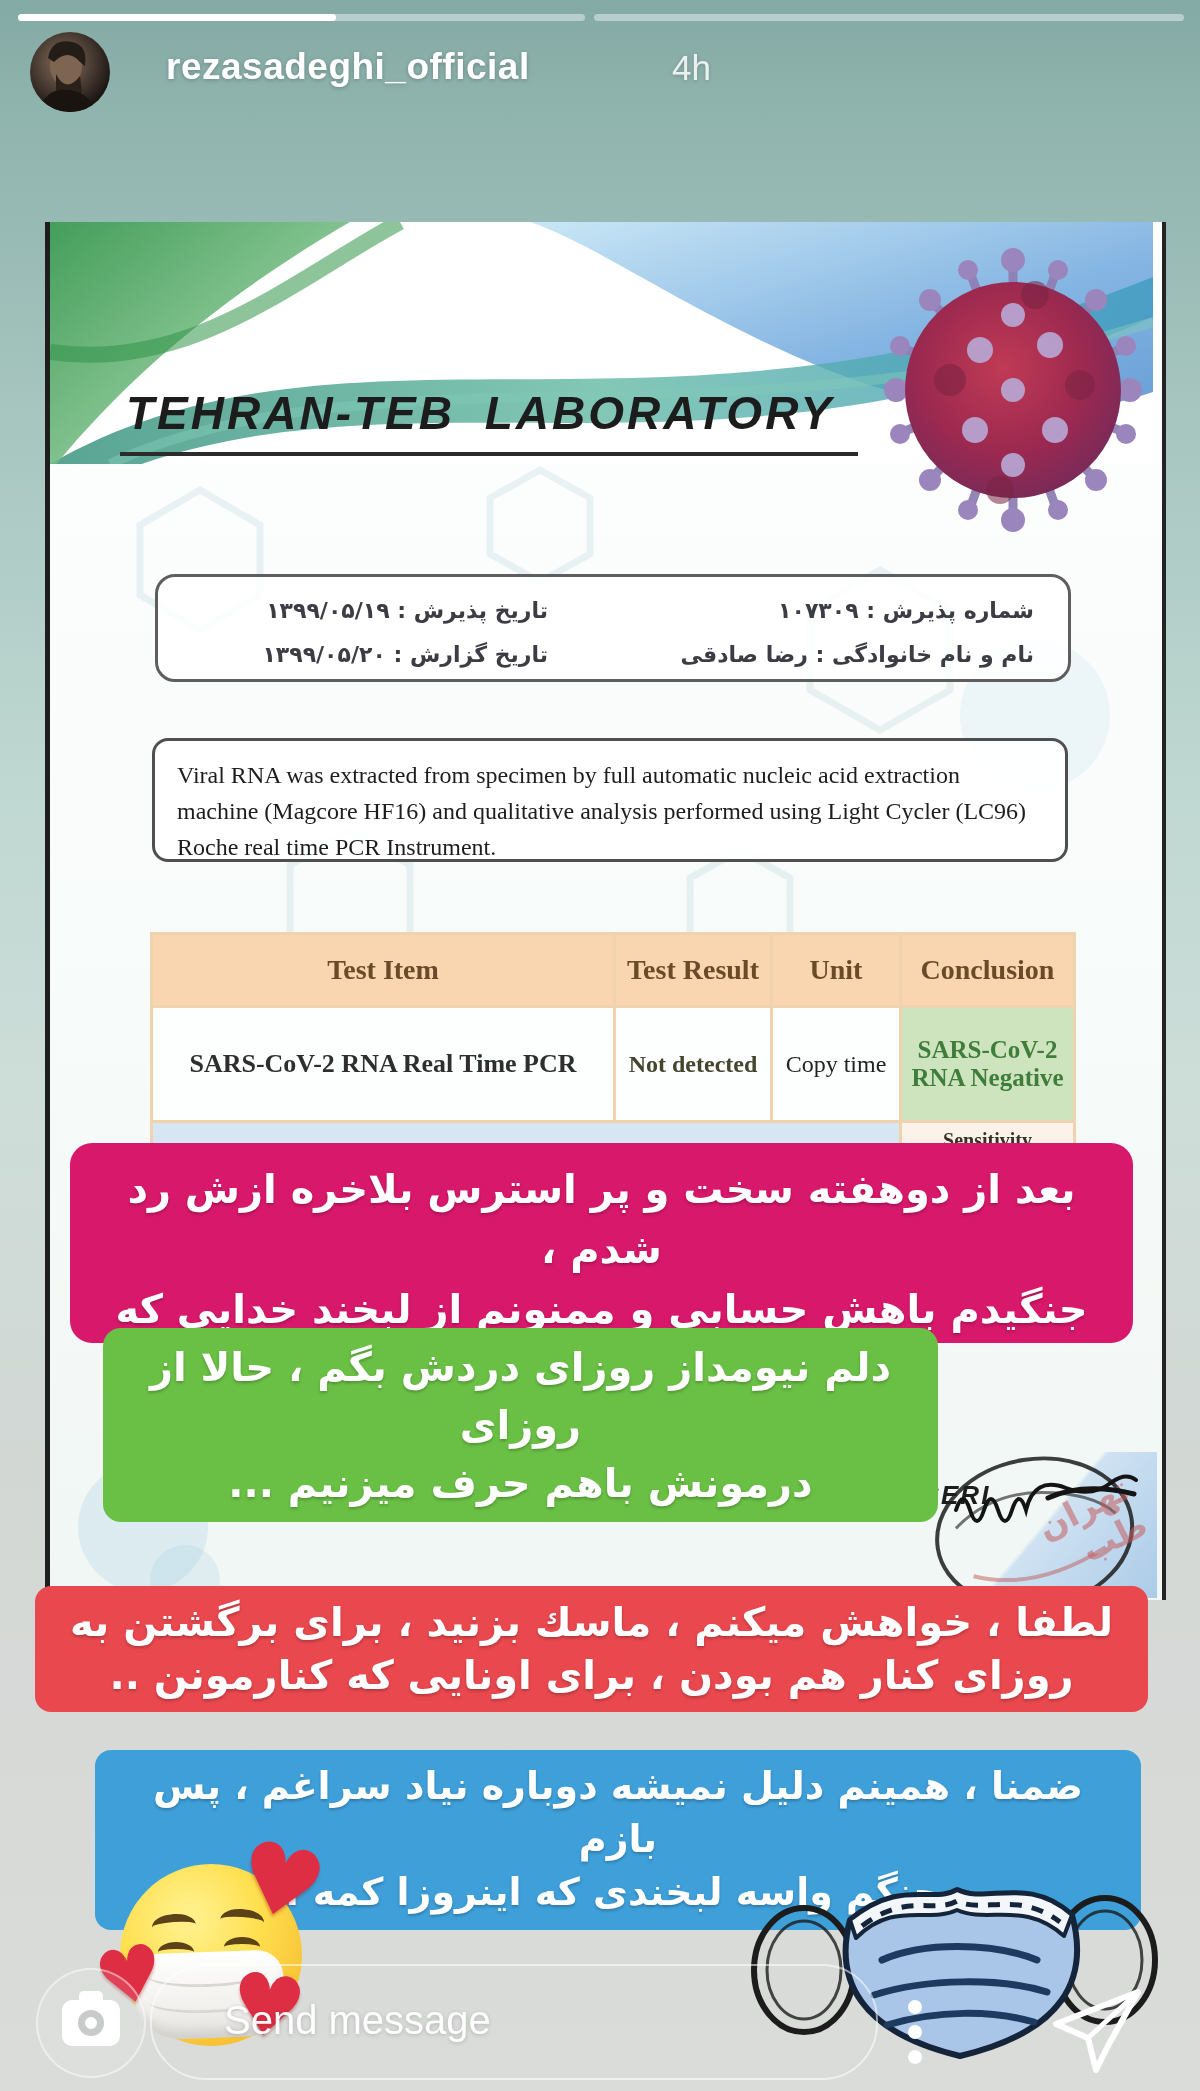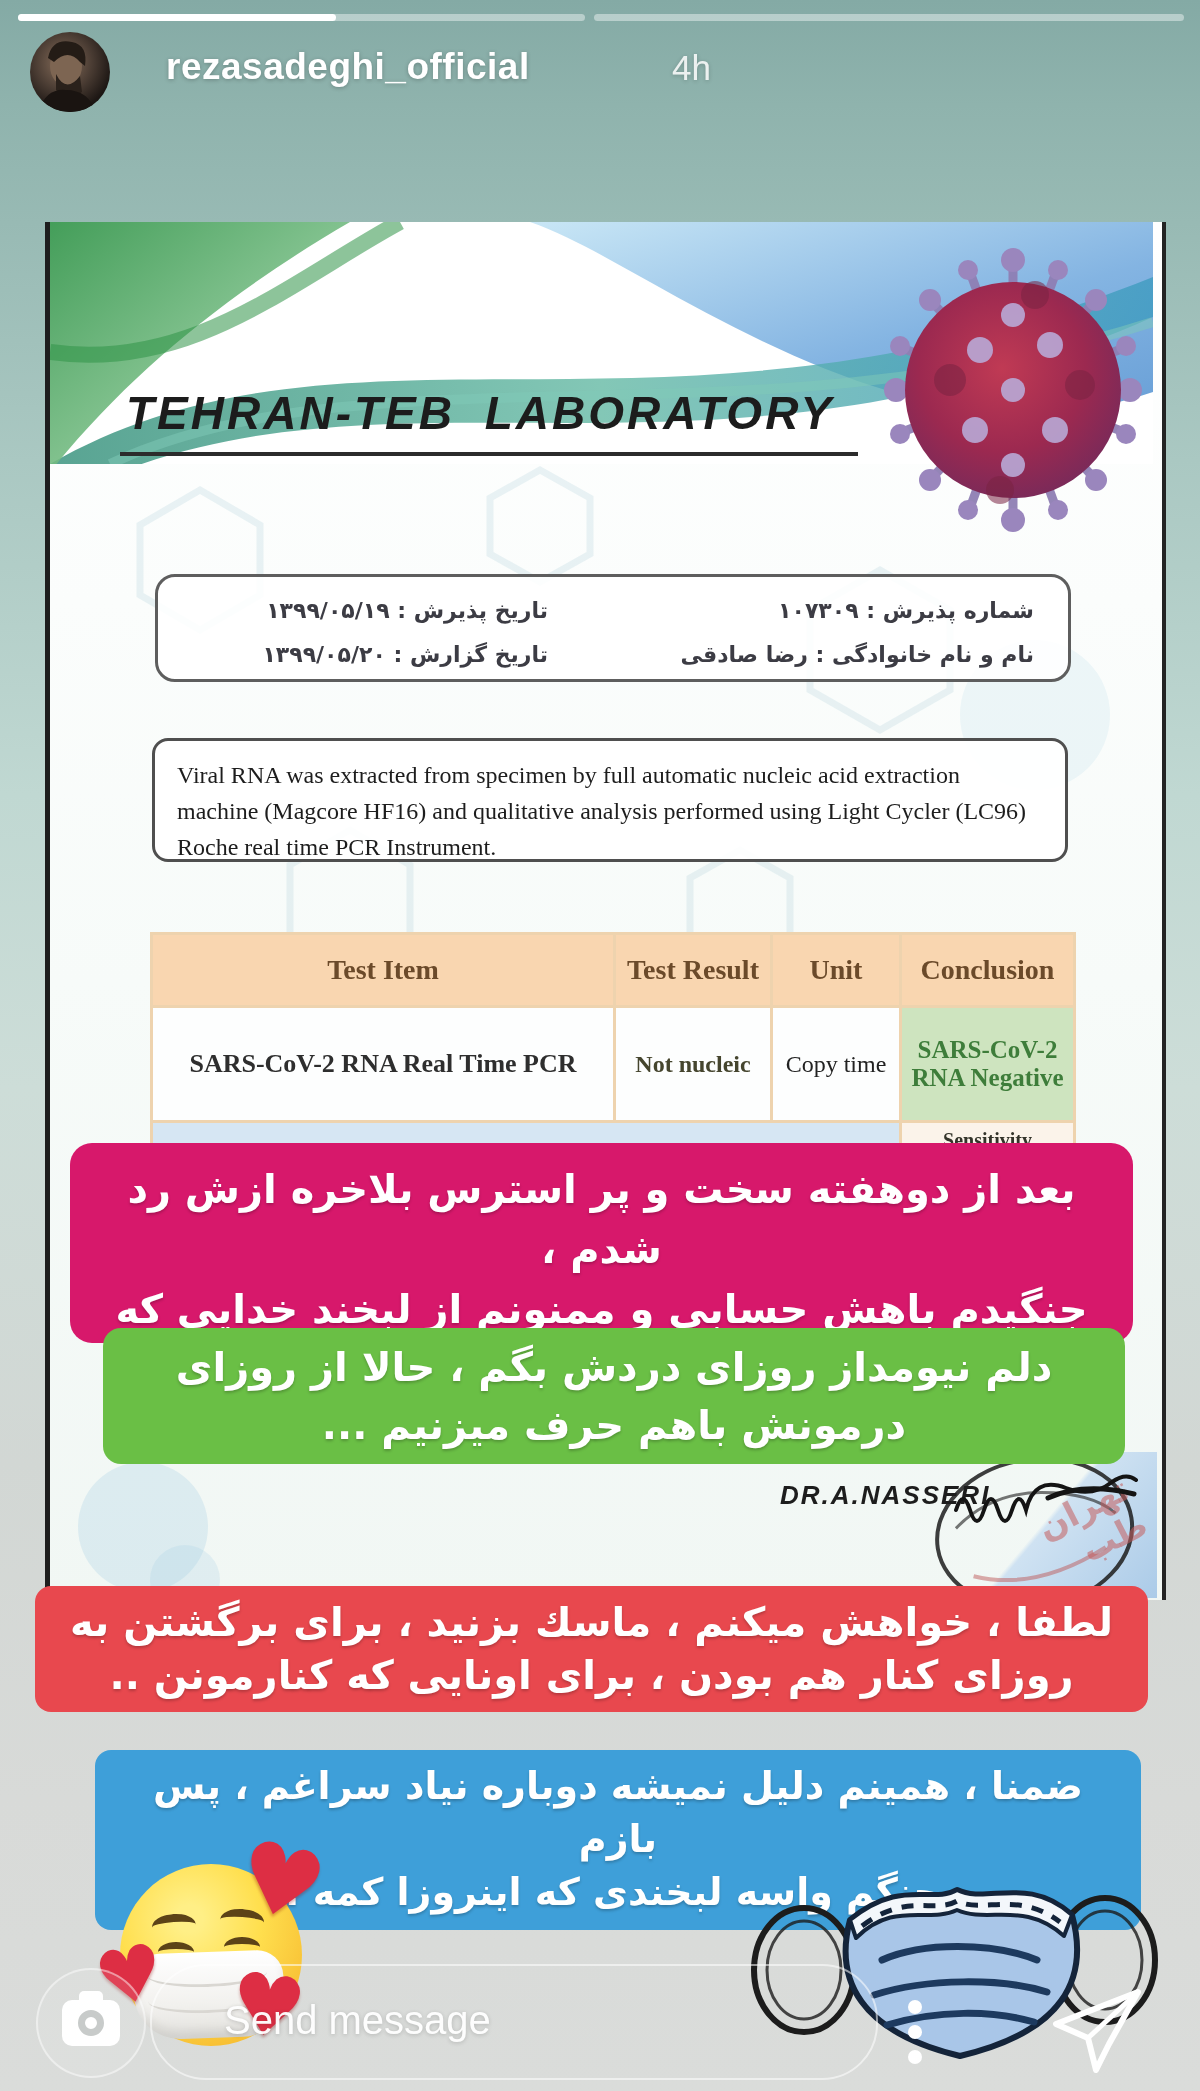--- a/index.html
+++ b/index.html
@@ -68,21 +68,21 @@
     color:#1d1d1d;letter-spacing:2px;}
   .scribble{position:absolute;left:952px;top:1462px;z-index:4;}
   
   .cap{position:absolute;z-index:5;color:#fff;font-weight:700;text-align:center;direction:rtl;
     font-family:"DejaVu Sans","Liberation Sans",sans-serif;text-shadow:0 2px 3px rgba(0,0,0,.22);}
   .cap .ln{display:block;}
   .pink-main{background:#d7186b;border-radius:22px;padding:16px 24px 4px;font-size:40px;line-height:1.5;}
   .pink-tail{background:#d7186b;width:520px;margin:-2px auto 0;border-radius:0 0 20px 20px;
     font-size:40px;line-height:1.15;padding:0 0 10px;}
   .cap-pink{left:70px;top:1143px;width:1063px;}
-  .cap-green{left:103px;top:1328px;width:1022px;background:#6abf45;border-radius:18px;
+  .cap-green{left:103px;top:1328px;width:835px;background:#6abf45;border-radius:18px;
     padding:10px 16px;font-size:40px;line-height:1.45;box-sizing:border-box;}
   .cap-red{left:35px;top:1586px;width:1113px;background:#e8484e;border-radius:16px;
     padding:10px 18px;font-size:40px;line-height:1.32;box-sizing:border-box;}
   .cap-blue{left:95px;top:1750px;width:1046px;background:#3e9fd9;border-radius:16px;
     padding:10px 16px;font-size:38px;line-height:1.4;box-sizing:border-box;}
   
   .emoji{position:absolute;left:112px;top:1852px;width:205px;height:205px;z-index:6;}
   .face{position:absolute;left:8px;top:12px;width:182px;height:182px;border-radius:50%;
     background:radial-gradient(circle at 38% 30%,#ffef86 8%,#ffdf4e 42%,#f6b92f 85%,#e8a324 100%);}
   .eye{position:absolute;border-top:8px solid #5c4317;border-radius:50%;}
@@ -262,21 +262,21 @@
   <table class="rtable">
     <tbody>
         <tr>
       <th style="width:444px">Test Item</th>
       <th style="width:138px">Test Result</th>
       <th style="width:110px">Unit</th>
       <th>Conclusion</th>
     </tr>
     <tr>
       <td class="cell-item">SARS-CoV-2 RNA Real Time PCR</td>
-      <td class="cell-result">Not nucleic</td>
+      <td class="cell-result">Not detected</td>
       <td class="cell-unit">Copy time</td>
       <td class="cell-conclusion">SARS-CoV-2 RNA Negative</td>
     </tr>
     <tr>
       <td class="cell-sample" colspan="3">Sample type:  Oropharynx and nasopharynx swab</td>
       <td class="cell-sens">Sensitivity (LOD)= 200 Copy/ml</td>
     </tr>
   </tbody>
     </table>
 

